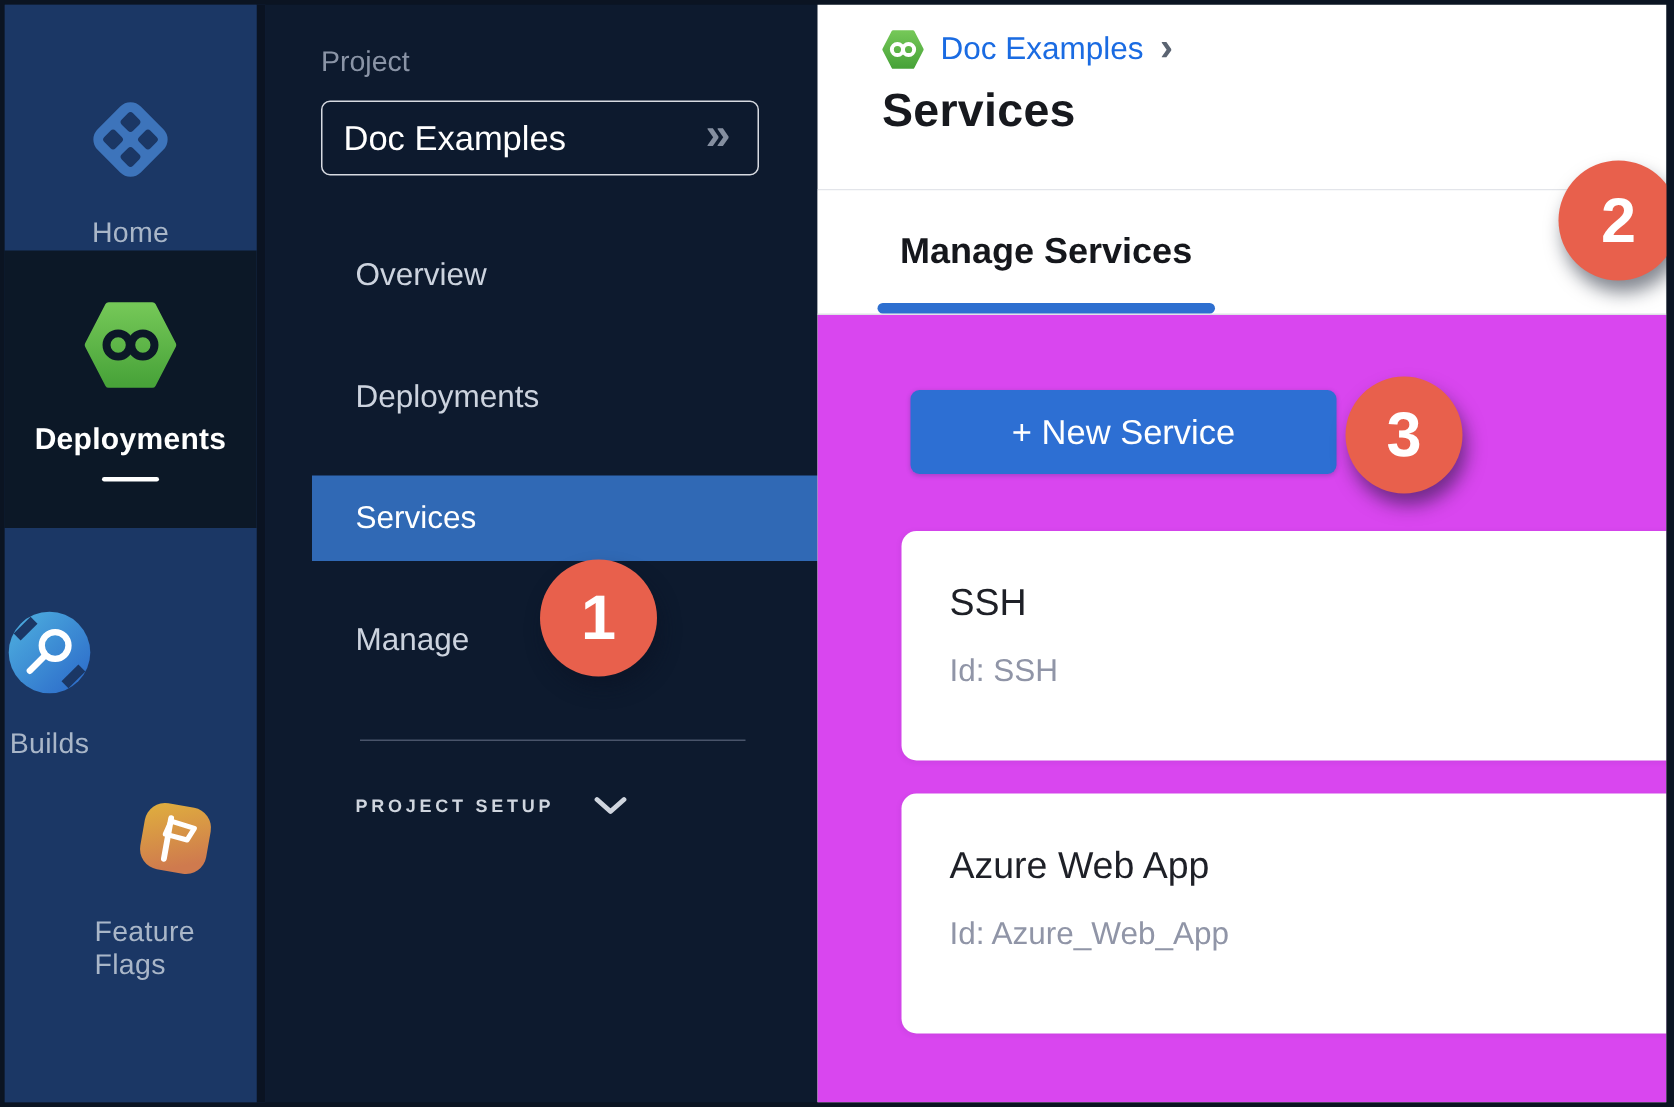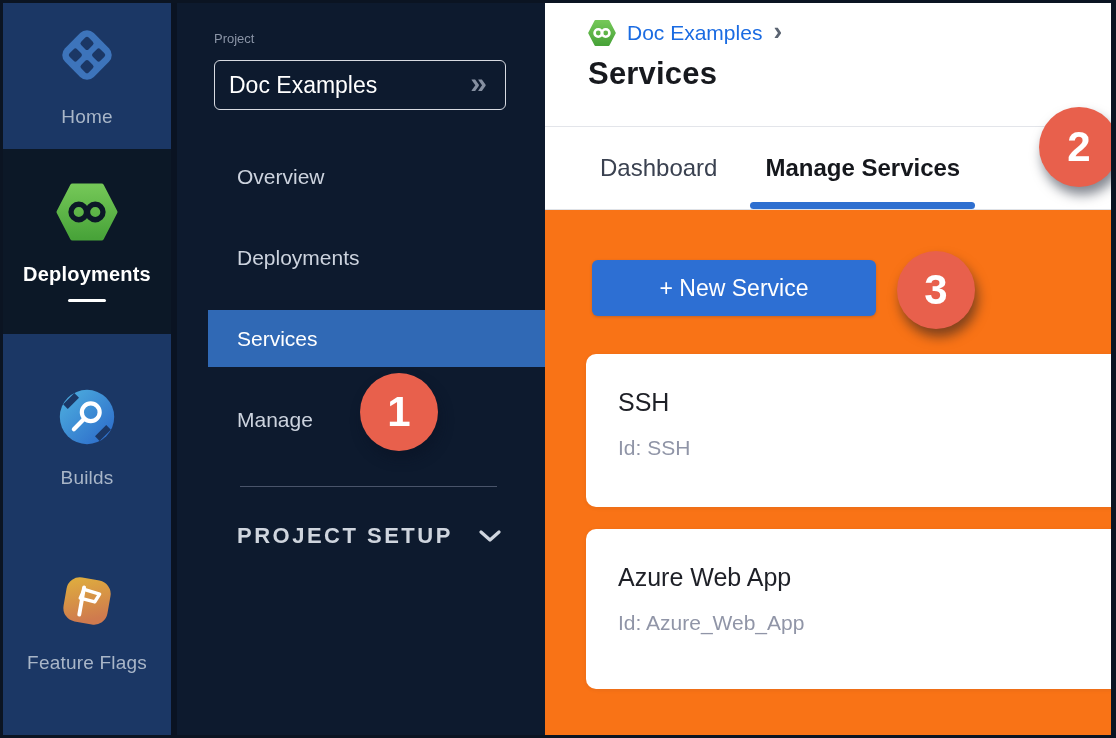--- a/index.html
+++ b/index.html
@@ -9,62 +9,62 @@
     background:#0b1422;
     position:relative;
     overflow:hidden;
   }
   .frame { position:absolute; left:3px; top:3px; width:1108px; height:732px; display:flex; }
 
   
   .rail { width:174px; display:flex; flex-direction:column; background:#1b3765; border-right:6px solid #0a1322; }
   .rail-module { display:flex; flex-direction:column; align-items:center; justify-content:center; cursor:pointer; }
   .rail-module .mod-label { font-size:19px; color:#a9b6c8; margin-top:16px; letter-spacing:.2px; }
-  .mod-home { height:146px; background:#1b3765; }
+  .mod-home { height:164px; background:#1b3765;justify-content:flex-end; }
   .mod-deployments { height:185px; background:#0c1827; }
   .mod-deployments .mod-label { color:#ffffff; font-weight:700; font-size:20px; }
-  .rail-rest { flex:1; background:#1b3765; display:flex; flex-direction:column; padding-top:34px; }
+  .rail-rest { flex:1; background:#1b3765; display:flex; flex-direction:row; padding-top:34px; }
   .mod-builds { height:140px; }
   .mod-ff { margin-top:62px; }
   .active-underline { width:38px; height:3px; background:#ffffff; border-radius:2px; margin-top:13px; }
 
   
   .sidebar { width:368px; background:#0d1a2e; color:#c9d0db; position:relative; }
-  .project-label { margin:28px 10px 0 37px; font-size:13px; color:#8a94a6; }
+  .project-label { margin:28px 10px 0 37px; font-size:19px; color:#8a94a6; }
   .project-select {
     margin:14px 0 0 37px; width:292px; height:50px;
     border:1.5px solid #d7dae1; border-radius:6px;
     display:flex; align-items:center; justify-content:space-between;
     padding:0 18px 0 14px; cursor:pointer;
   }
   .project-select .value { color:#ffffff; font-size:23px; }
   .project-select .expand { color:#858fa0; font-size:30px; line-height:1; font-weight:700; margin-top:-4px; }
   .nav { list-style:none; margin:26px 0 0 0; }
   .nav li { height:81px; display:flex; align-items:center; padding-left:60px; font-size:21px; cursor:pointer; color:#ccd3de; }
   .nav li.active { margin-left:31px; padding-left:29px; background:#3069b5; height:57px; margin-top:12px; margin-bottom:12px; color:#ffffff; }
   .sidebar-divider { border:none; border-top:1px solid #49546a; margin:26px 0 0 63px; width:257px; }
   .section-header { margin:36px 0 0 60px; display:flex; align-items:center; cursor:pointer; }
-  .section-header .sh-label { font-size:22px; font-weight:600; letter-spacing:2.5px; color:#cfd5de; }
+  .section-header .sh-label { font-size:12px; font-weight:600; letter-spacing:2.5px; color:#cfd5de; }
   .section-header svg { margin-left:26px; }
 
   
   .main { flex:1; background:#ffffff; display:flex; flex-direction:column; overflow:hidden; position:relative; }
   .page-header { height:124px; padding:16px 0 0 43px; border-bottom:1px solid #e3e5ea; }
   .breadcrumb { display:flex; align-items:center; gap:11px; cursor:pointer; width:fit-content; }
   .breadcrumb .crumb { color:#1a6be2; font-size:21px; font-weight:500; }
   .breadcrumb .sep { color:#5b6472; font-size:26px; font-weight:600; margin-top:-4px; }
   .page-title { margin:9px 0 0 0; font-size:31px; font-weight:700; color:#17191e; letter-spacing:.2px; }
 
   .tabs { height:83px; display:flex; align-items:center; padding-left:55px; border-bottom:1px solid #dfe2e7; background:#fff; }
   .tab { font-size:24px; color:#3a4150; font-weight:500; cursor:pointer; position:relative; height:100%; display:flex; align-items:center; }
   .tab + .tab { margin-left:48px;text-align:right; }
   .tab.active { font-weight:700; color:#15171c; }
   .tab.active .tab-underline { position:absolute; left:-15px; right:-15px; bottom:0; height:7px; border-radius:4px; background:#2e6fd0; }
 
-  .content { flex:1; background:#f97316; overflow:hidden; }
+  .content { flex:1; background:#d946ef; overflow:hidden;padding-left:15px; }
   .btn-primary {
     margin:50px 0 0 47px; width:284px; height:56px;
     background:#2d6fd3; border:none; border-radius:6px;
     color:#ffffff; font-size:23px; font-family:"Liberation Sans", sans-serif;
     cursor:pointer; box-shadow:0 1px 3px rgba(30,50,90,.25);
   }
   .col-header { margin:80px 0 0 67px; font-size:15px; font-weight:700; letter-spacing:.8px; color:#23252c; }
   .service-card {
     margin:0 0 0 41px; width:560px; background:#ffffff; border-radius:10px;
     box-shadow:0 1px 4px rgba(30,40,60,.08); cursor:pointer; padding:34px 0 0 32px;
@@ -198,23 +198,20 @@
           <circle cx="23.5" cy="32" r="8.5" fill="none" stroke="#ffffff" stroke-width="6"></circle>
           <circle cx="40.5" cy="32" r="8.5" fill="none" stroke="#ffffff" stroke-width="6"></circle>
         </svg>
         <span class="crumb">Doc Examples</span>
         <span class="sep">›</span>
       </div>
       <h1 class="page-title">Services</h1>
     </header>
 
     <div class="tabs">
-      <div class="tab">
-        <span>Dashboard</span>
-      </div>
       <div class="tab active">
         <span>Manage Services</span>
         <span class="tab-underline"></span>
       </div>
     </div>
 
     <section class="content">
       <button class="btn-primary">+ New Service</button>
 
       <div class="service-card card-1">

